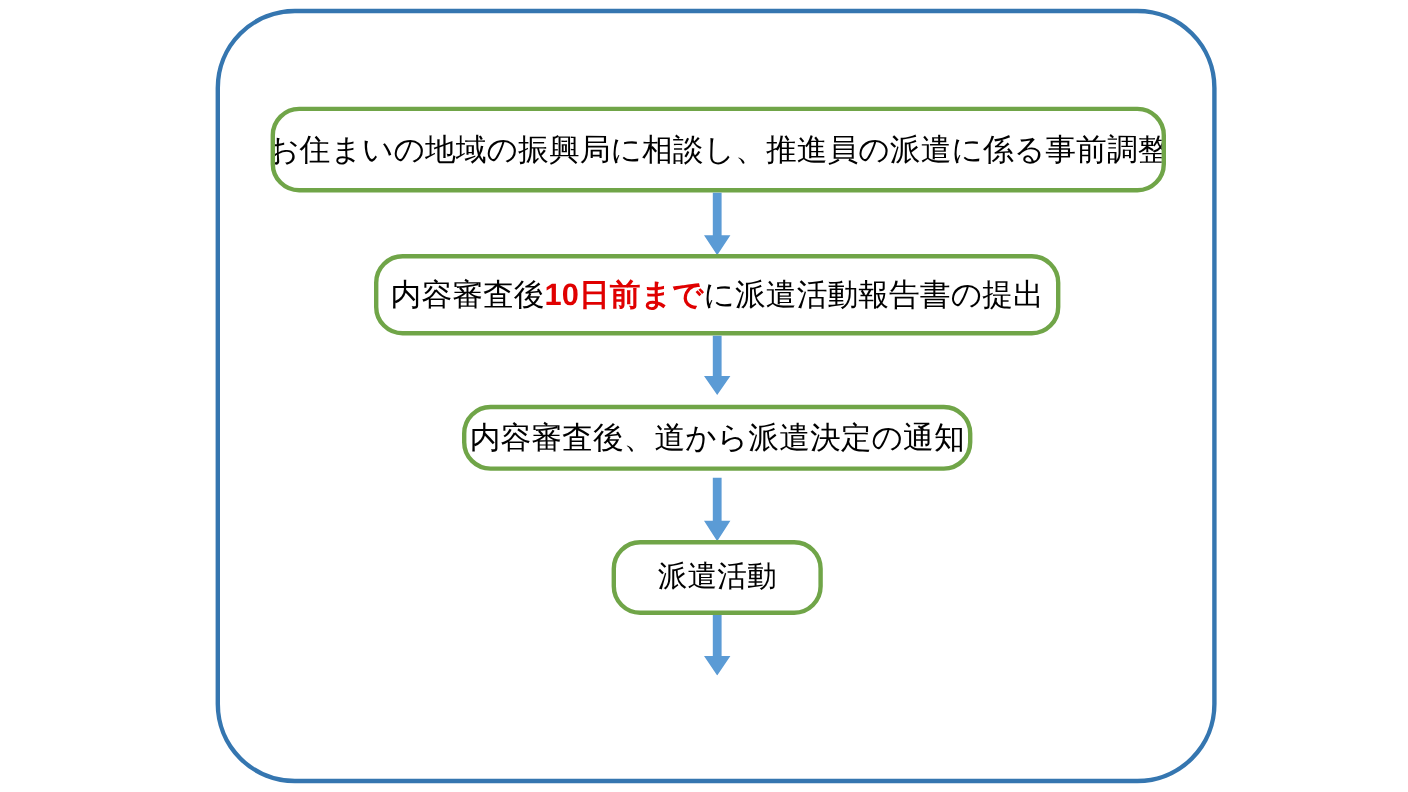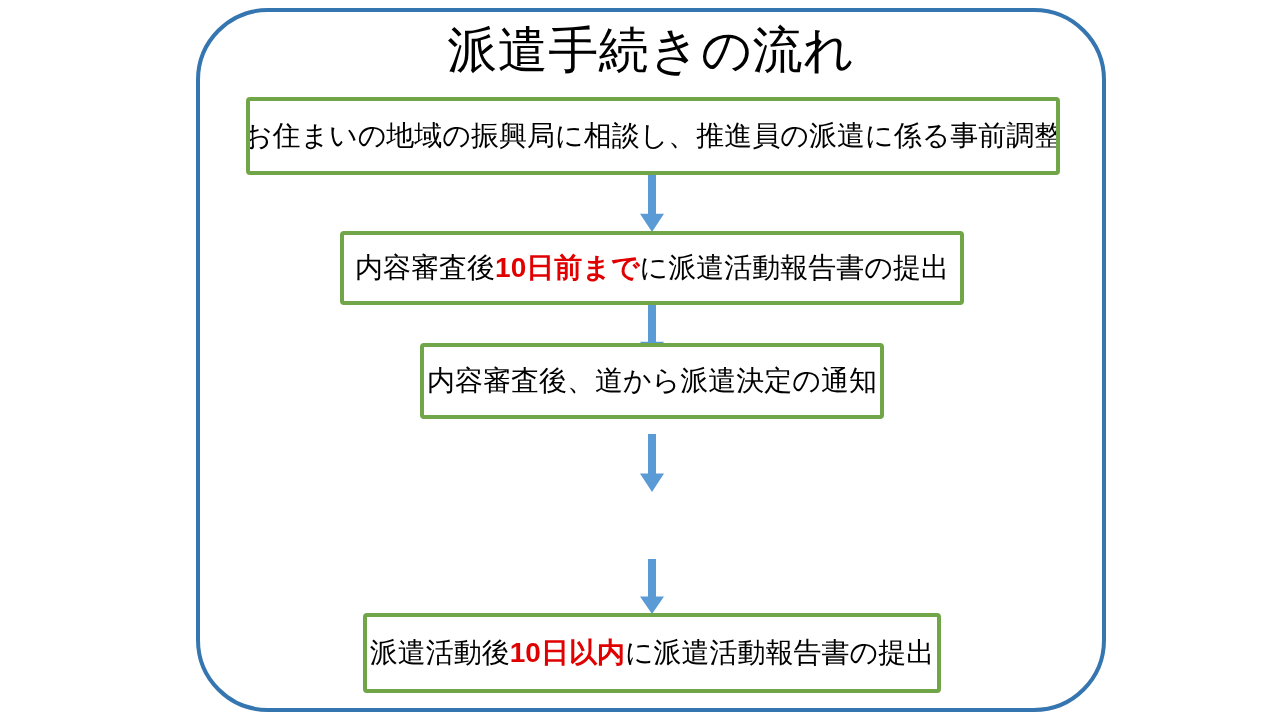--- a/index.html
+++ b/index.html
@@ -48,40 +48,40 @@
     letter-spacing: 0.5px;
     white-space: nowrap;
   }
 
   
   .proc-box {
     position: absolute;
     box-sizing: border-box;
     background: #ffffff;
     border: 4px solid #70A548;
-    border-radius: 4px;
+    border-radius: 26px;
     display: flex;
     align-items: center;
     justify-content: center;
     color: #000000;
     white-space: nowrap;
     overflow: hidden;
   }
   .proc-box .txt {
     display: inline-block;
     line-height: 1.1;
   }
   .hl {
     color: #E00000;
     font-weight: bold;
   }
 
   #box-1 { left: 246px; top: 97px;  width: 814px; height: 78px;  font-size: 28px; }
   #box-2 { left: 340px; top: 231px; width: 624px; height: 74px;  font-size: 28px; }
-  #box-3 { left: 420px; top: 343px; width: 464px; height: 76px;  font-size: 28px; }
+  #box-3 { left: 420px; top: 368px; width: 464px; height: 60px;  font-size: 28px; }
   #box-4 { left: 556px; top: 491px; width: 192px; height: 68px;  font-size: 27px; }
   #box-5 { left: 363px; top: 613px; width: 578px; height: 80px;  font-size: 28px; }
 
   
   .arrow {
     position: absolute;
     width: 26px;
   }
   .arrow svg { display: block; width: 26px; height: 100%; }
 
@@ -90,21 +90,20 @@
   #arrow-3 { left: 639px; top: 434px; height: 58px; }
   #arrow-4 { left: 639px; top: 559px; height: 55px; }
 </style>
 </head>
 <body>
 
 <div id="stage">
 
   <div class="outer-frame"></div>
 
-  <div class="flow-title">派遣手続きの流れ</div>
 
   <div class="proc-box" id="box-1">
     <span class="txt"><span>お住まいの地域の振興局に相談し、推進員の派遣に係る事前調整</span></span>
   </div>
 
   <div class="arrow" id="arrow-1">
     <svg viewBox="0 0 26 100" preserveAspectRatio="none" aria-hidden="true">
       <polygon points="9,0 17,0 17,68 25,68 13,100 1,68 9,68" fill="#5B9BD5"></polygon>
     </svg>
   </div>
@@ -122,24 +121,24 @@
   <div class="proc-box" id="box-3">
     <span class="txt"><span>内容審査後、道から派遣決定の通知</span></span>
   </div>
 
   <div class="arrow" id="arrow-3">
     <svg viewBox="0 0 26 100" preserveAspectRatio="none" aria-hidden="true">
       <polygon points="9,0 17,0 17,68 25,68 13,100 1,68 9,68" fill="#5B9BD5"></polygon>
     </svg>
   </div>
 
+  <div class="proc-box" id="box-4">
+    <span class="txt"><span>派遣活動</span></span>
+  </div>
 
   <div class="arrow" id="arrow-4">
     <svg viewBox="0 0 26 100" preserveAspectRatio="none" aria-hidden="true">
       <polygon points="9,0 17,0 17,68 25,68 13,100 1,68 9,68" fill="#5B9BD5"></polygon>
     </svg>
   </div>
 
-  <div class="proc-box" id="box-5">
-    <span class="txt"><span>派遣活動後</span><span class="hl">10日以内</span><span>に派遣活動報告書の提出</span></span>
-  </div>
 
 </div>
 
 </body></html>

